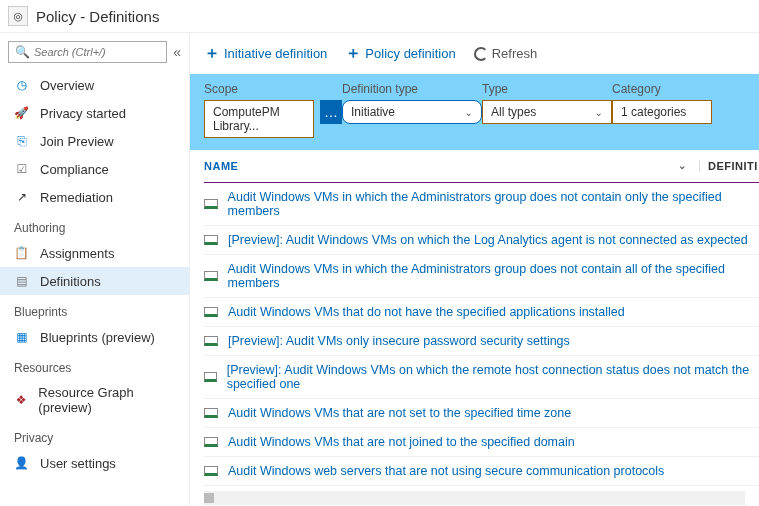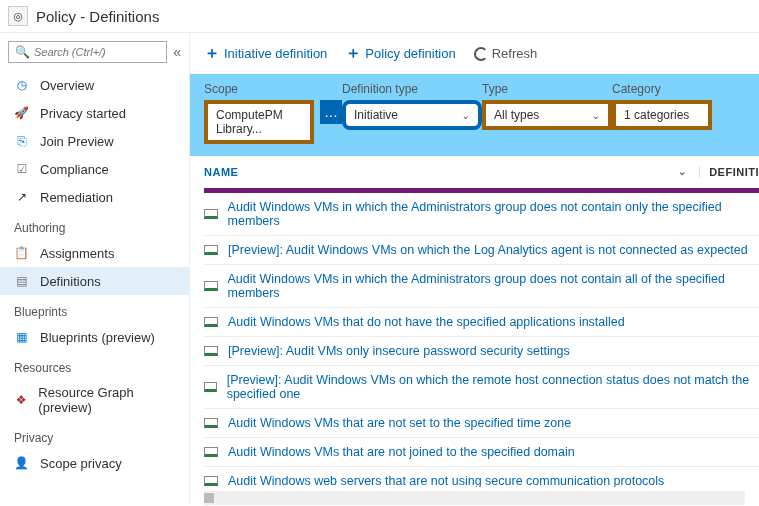--- a/index.html
+++ b/index.html
@@ -26,31 +26,31 @@
 .main { flex: 1; display: flex; flex-direction: column; overflow: hidden; }
 
 .toolbar { display: flex; align-items: center; gap: 18px; padding: 10px 14px; }
 .toolbar-btn { display: flex; align-items: center; gap: 4px; color: #0066b4; font-size: 13px; cursor: pointer; }
 .plus { color: #0066b4; font-weight: bold; font-size: 16px; }
 .refresh-icon { display: inline-block; width: 14px; height: 14px; border: 2px solid #555; border-right-color: transparent; border-radius: 50%; }
 
 .filters { background: #7dd3fc; padding: 8px 14px 12px 14px; display: flex; }
 .filter { display: flex; flex-direction: column; gap: 4px; }
 .filter-label { font-size: 12px; color: #555; }
-.filter-ctrl { background: #fff; border: 4px solid #a16207; padding: 4px 8px; font-size: 12px; min-width: 100px; display: flex; align-items: center; justify-content: space-between; }
+.filter-ctrl { background: #fff; border: 1px solid #a16207; padding: 4px 8px; font-size: 12px; min-width: 100px; display: flex; align-items: center; justify-content: space-between; }
 .filter-ctrl.scope { width: 110px; }
 .filter-ctrl.deftype { width: 140px; border-color: #0066b4; border-radius: 8px; }
 .filter-ctrl.type { width: 130px; }
 .filter-ctrl.category { width: 75px; }
 .chev { color: #555; font-size: 10px; }
 .scope-row { display: flex; gap: 6px; }
 .scope-btn { width: 22px; height: 24px; background: #0066b4; color: #fff; display: flex; align-items: center; justify-content: center; font-size: 14px; cursor: pointer; }
 
 .table-wrap { flex: 1; overflow: auto; padding: 0 0 0 14px; }
-.table-header { display: flex; border-bottom: 5px solid #701a75; padding: 10px 0; font-size: 11px; font-weight: 600; color: #0066b4; letter-spacing: 0.5px; text-align: right; }
+.table-header { display: flex; border-bottom: 1px solid #701a75; padding: 10px 0; font-size: 11px; font-weight: 600; color: #0066b4; letter-spacing: 0.5px; }
 .col-name { flex: 1; }
 .col-def { width: 60px; color: #333; padding-left: 8px; border-left: 1px solid #ddd; }
 .sort-chev { color: #666; font-size: 10px; margin-left: auto; margin-right: 12px; }
 
 .row { display: flex; align-items: center; padding: 7px 0; border-bottom: 1px solid #eee; }
 .row-icon { width: 14px; height: 10px; border: 1px solid #888; border-bottom: 3px solid #2d7d46; margin-right: 10px; background: #fff; }
 .row-link { color: #0066b4; font-size: 12.5px; cursor: pointer; }
 
 .hscroll { height: 14px; background: #f0f0f0; margin: 4px 14px 0 14px; position: relative; }
 .hscroll-thumb { position: absolute; left: 0; top: 2px; height: 10px; width: 10px; background: #bbb; }
@@ -122,21 +122,21 @@
     <div id="nav-res">
         <div class="nav-item">
           <span class="icon ic-rg">❖</span>
           <span>Resource Graph (preview)</span>
         </div>
       </div>
     <div class="nav-group">Privacy</div>
     <div id="nav-priv">
         <div class="nav-item">
           <span class="icon ic-priv">👤</span>
-          <span>Scope privacy</span>
+          <span>User settings</span>
         </div>
       </div>
   </div>
 
   <div class="main">
     <div class="toolbar">
       <div class="toolbar-btn">
         <span class="plus">＋</span>
         <span>Initiative definition</span>
       </div>

